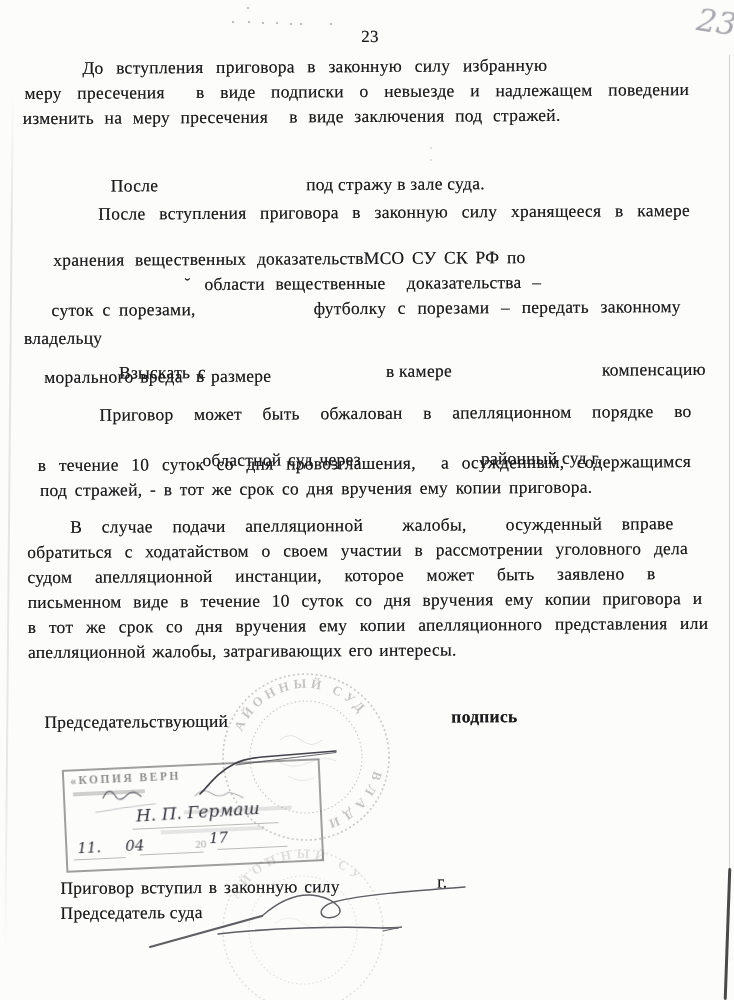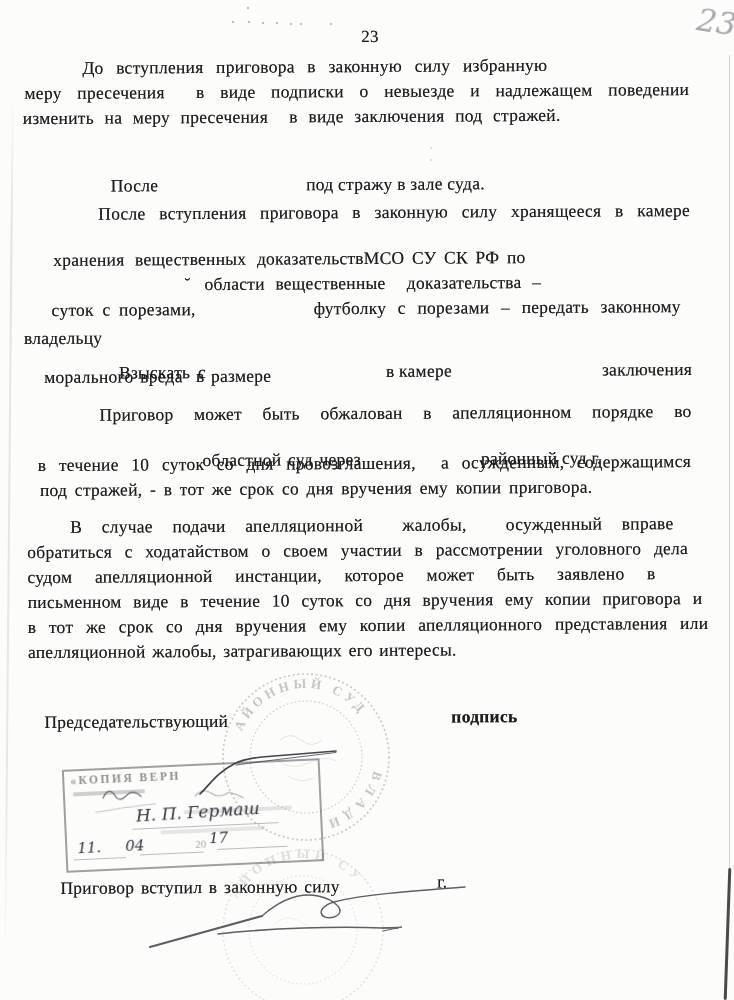--- a/index.html
+++ b/index.html
@@ -103,21 +103,21 @@
     </div>
     <div class="tl" style="left:158px; top:252px;">
       <span>˘</span><span style="margin-left:14px; word-spacing:6px;">области вещественные  доказательства –</span>
     </div>
     <div class="tl" style="left:25px; top:277px;">
       <span style="word-spacing:4px;">суток с порезами,</span><span style="margin-left:118px; word-spacing:7px;">футболку с порезами – передать законному</span>
     </div>
     <div class="tl" style="left:25px; top:302px;margin-top:24px;">владельцу</div>
 
     <div class="tl" style="left:92px; top:340px;">
-      <span style="word-spacing:3px;">Взыскать с</span><span style="margin-left:180px;">в камере</span><span style="margin-left:150px;">заключения</span>
+      <span style="word-spacing:3px;">Взыскать с</span><span style="margin-left:180px;">в камере</span><span style="margin-left:150px;">компенсацию</span>
     </div>
     <div class="tl" style="left:45px; top:365px; word-spacing:2px;">морального вреда  в размере</div>
 
     <div class="tl" style="left:100px; top:403px; word-spacing:16px;">Приговор может быть обжалован в апелляционном порядке во</div>
     <div class="tl" style="left:175px; top:428px;">
       <span style="word-spacing:2px;">областной суд через</span><span style="margin-left:120px;">районный суд г.</span>
     </div>
     <div class="tl" style="left:38px; top:453px; word-spacing:8px;">в течение 10 суток со дня провозглашения,  а осужденным, содержащимся</div>
     <div class="tl" style="left:40px; top:478px; word-spacing:3px;">под стражей, - в тот же срок со дня вручения ему копии приговора.</div>
 
@@ -126,20 +126,21 @@
     <div class="tl" style="left:27px;  top:565px; word-spacing:18px;">судом апелляционной инстанции, которое может быть заявлено в</div>
     <div class="tl" style="left:27px;  top:590px; word-spacing:7px;">письменном виде в течение 10 суток со дня вручения ему копии приговора и</div>
     <div class="tl" style="left:27px;  top:615px; word-spacing:8px;">в тот же срок со дня вручения ему копии апелляционного представления или</div>
     <div class="tl" style="left:27px;  top:640px; word-spacing:2px;">апелляционной жалобы, затрагивающих его интересы.</div>
 
     <div class="tl" style="left:43px;  top:710px;">Председательствующий</div>
     <div class="tl" style="left:450px; top:707px;font-weight:bold;">подпись</div>
 
     <div class="tl" style="left:58px;  top:876px; word-spacing:2px;">Приговор вступил в законную силу</div>
     <div class="tl" style="left:435px; top:872px;">г.</div>
+    <div class="tl" style="left:58px;  top:901px;">Председатель суда</div>
   </div>
 
   <svg class="seal" style="left:208px; top:662px;" width="200" height="200" viewBox="0 0 200 200" opacity="0.55">
     <defs>
       <path id="arcTop1" d="M29,95 A69,69 0 0 1 167,95"></path>
       <path id="arcRight1" d="M166,107 A69,69 0 0 1 121,158"></path>
     </defs>
     <g fill="none" stroke="#a5a19b">
       <circle cx="98" cy="95" r="83" stroke-width="1.7" stroke-dasharray="2 2.6"></circle>
       <circle cx="98" cy="95" r="56" stroke-width="1.1" stroke-dasharray="1.6 2.4"></circle>

